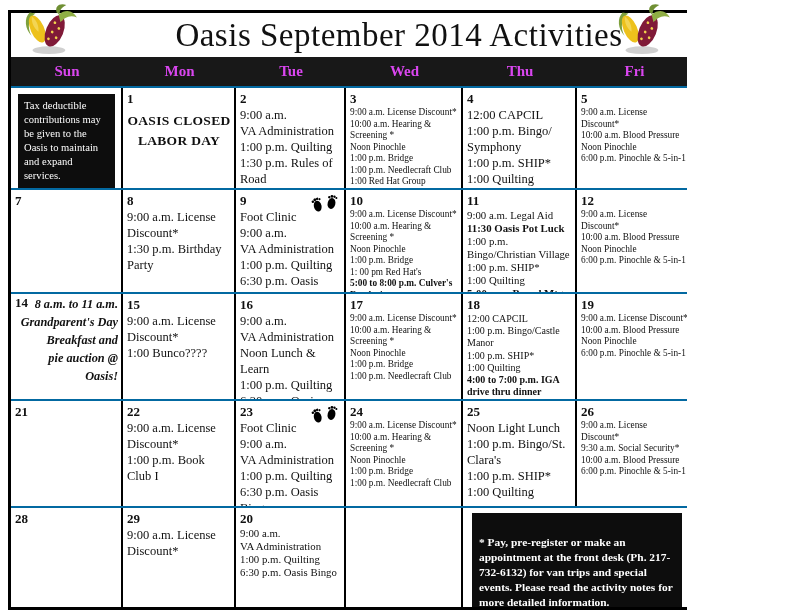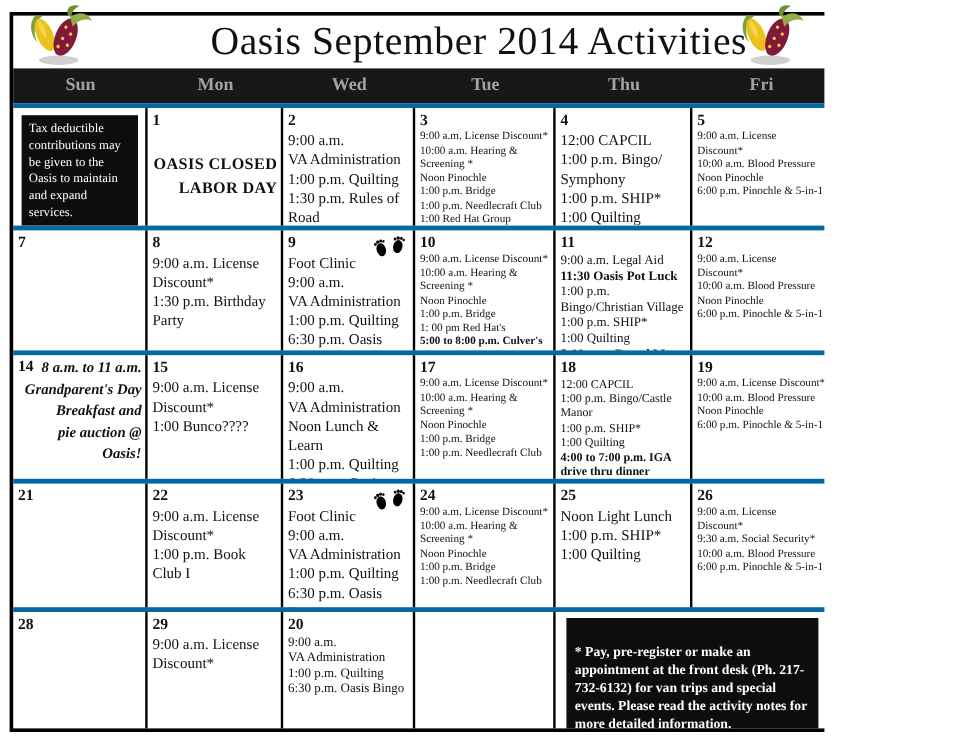--- a/index.html
+++ b/index.html
@@ -4,35 +4,35 @@
 <style>
   html,body{margin:0;padding:0;}
   .page{position:relative;width:687px;height:615px;background:#ffffff;overflow:hidden;
         font-family:"Liberation Serif", serif;color:#111;}
   .calendar{position:absolute;left:8px;top:10px;width:782px;height:600px;
             border:3px solid #000;box-sizing:border-box;background:#fff;
             display:grid;grid-template-rows:44px 29px 102px 104px 107px 107px 1fr;}
   .titlebar{display:flex;align-items:center;justify-content:center;}
   .title{font-size:33px;letter-spacing:.5px;line-height:40px;}
   .dayheader{background:#181818;display:grid;grid-template-columns:var(--cols);}
-  .dayheader span{color:#a3a3a3;font-weight:bold;font-size:15px;text-align:center;line-height:29px;}
+  .dayheader span{color:#d946ef;font-weight:bold;font-size:15px;text-align:center;line-height:29px;}
   .page{--cols:112px 113px 110px 117px 114px 115px 1fr;}
-  .week{display:grid;grid-template-columns:var(--cols);border-top:4px solid #0369a1;min-height:0;}
+  .week{display:grid;grid-template-columns:var(--cols);border-top:2px solid #0369a1;min-height:0;}
   .week:first-of-type{border-top:none;}
   .cell{border-right:2px solid #000;padding:1px 3px 1px 4px;overflow:hidden;position:relative;min-width:0;}
   .cell:last-child{border-right:none;}
   .daynum{font-weight:bold;font-size:13px;line-height:15px;}
   .line{margin:0;}
   .sz-lg .line{font-size:12.5px;line-height:1.28;}
   .sz-md .line{font-size:10.8px;line-height:1.2;}
   .sz-sm .line{font-size:9.3px;line-height:1.24;}
   .sz-sm2 .line{font-size:10px;line-height:1.22;}
   .b{font-weight:bold;}
   .i{font-style:italic;}
-  .closedwrap{text-align:right;margin-top:18px;}
+  .closedwrap{text-align:center;margin-top:4px;}
   .closedwrap .line{font-size:13.5px;line-height:20px;font-weight:bold;letter-spacing:.3px;}
   .gpd{ text-align:center;}
   .gpd .daynum{float:left;margin-right:4px;}
   .gpd .line{font-size:12.3px;line-height:18px;font-weight:bold;font-style:italic;text-align:right;}
   .noteblack{background:#0d0d0d;color:#fff;margin:5px 3px;padding:5px 6px;
              font-size:10.6px;line-height:1.32;}
   .noteblack.bold{font-weight:bold;font-size:11.4px;margin:4px 5px;padding:22px 7px;}
   .corn{position:absolute;top:2px;z-index:5;}
   .corn.left{left:16px;}
   .corn.right{right:16px;}
@@ -87,22 +87,22 @@
     </svg>
   </span>
 
   <div class="calendar">
     <div class="titlebar">
       <span class="title">Oasis September 2014 Activities</span>
     </div>
     <div class="dayheader">
       <span>Sun</span>
       <span>Mon</span>
+      <span>Tue</span>
       <span>Wed</span>
-      <span>Tue</span>
       <span>Thu</span>
       <span>Fri</span>
       <span>Sat</span>
     </div>
 
   <div class="week">
         <div class="cell sz-md">
           <div class="noteblack">Tax deductible contributions may be given to the  Oasis to maintain and expand services.</div>
         </div>
         <div class="cell sz-md"><span class="daynum">1</span><div class="closedwrap">
@@ -172,21 +172,21 @@
                 <g transform="rotate(14 26 12)">
                   <ellipse cx="26" cy="12" rx="4.4" ry="6.3"></ellipse>
                   <circle cx="21.8" cy="5.6" r="1.4"></circle>
                   <circle cx="24.5" cy="4" r="1.6"></circle>
                   <circle cx="27.4" cy="3.6" r="1.4"></circle>
                   <circle cx="29.9" cy="4.6" r="1.2"></circle>
                 </g>
               </g>
             </svg></span><p class="line">Foot Clinic</p><p class="line">9:00 a.m.</p><p class="line">VA Administration</p><p class="line">1:00 p.m. Quilting</p><p class="line">6:30 p.m. Oasis Bingo</p></div>
         <div class="cell sz-sm"><span class="daynum">24</span><p class="line">9:00 a.m. License  Discount*</p><p class="line">10:00 a.m. Hearing &amp; Screening *</p><p class="line">Noon Pinochle</p><p class="line">1:00 p.m. Bridge</p><p class="line">1:00 p.m. Needlecraft Club</p></div>
-        <div class="cell sz-lg"><span class="daynum">25</span><p class="line">Noon Light Lunch</p><p class="line">1:00 p.m. SHIP*</p><p class="line">1:00 Quilting</p></div>
+        <div class="cell sz-lg"><span class="daynum">25</span><p class="line">Noon Light Lunch</p><p class="line">1:00 p.m. Bingo/St. Clara's</p><p class="line">1:00 p.m. SHIP*</p><p class="line">1:00 Quilting</p></div>
         <div class="cell sz-sm"><span class="daynum">26</span><p class="line">9:00 a.m. License Discount*</p><p class="line">9:30 a.m. Social Security*</p><p class="line">10:00 a.m. Blood Pressure</p><p class="line">6:00 p.m. Pinochle &amp; 5-in-1</p></div>
         <div class="cell sz-md"><span class="daynum">27</span></div>
       </div>
       <div class="week">
         <div class="cell sz-md"><span class="daynum">28</span></div>
         <div class="cell sz-lg"><span class="daynum">29</span><p class="line">9:00 a.m. License  Discount*</p></div>
         <div class="cell sz-md"><span class="daynum">20</span><p class="line">9:00 a.m.</p><p class="line">VA Administration</p><p class="line">1:00 p.m. Quilting</p><p class="line">6:30 p.m. Oasis Bingo</p></div>
         <div class="cell sz-md"></div>
         <div class="cell sz-md" style="grid-column: span 2;">
           <div class="noteblack bold">* Pay, pre-register or make an appointment at the front desk  (Ph. 217-732-6132) for van trips and special events.  Please read the activity notes for more detailed information.</div>

